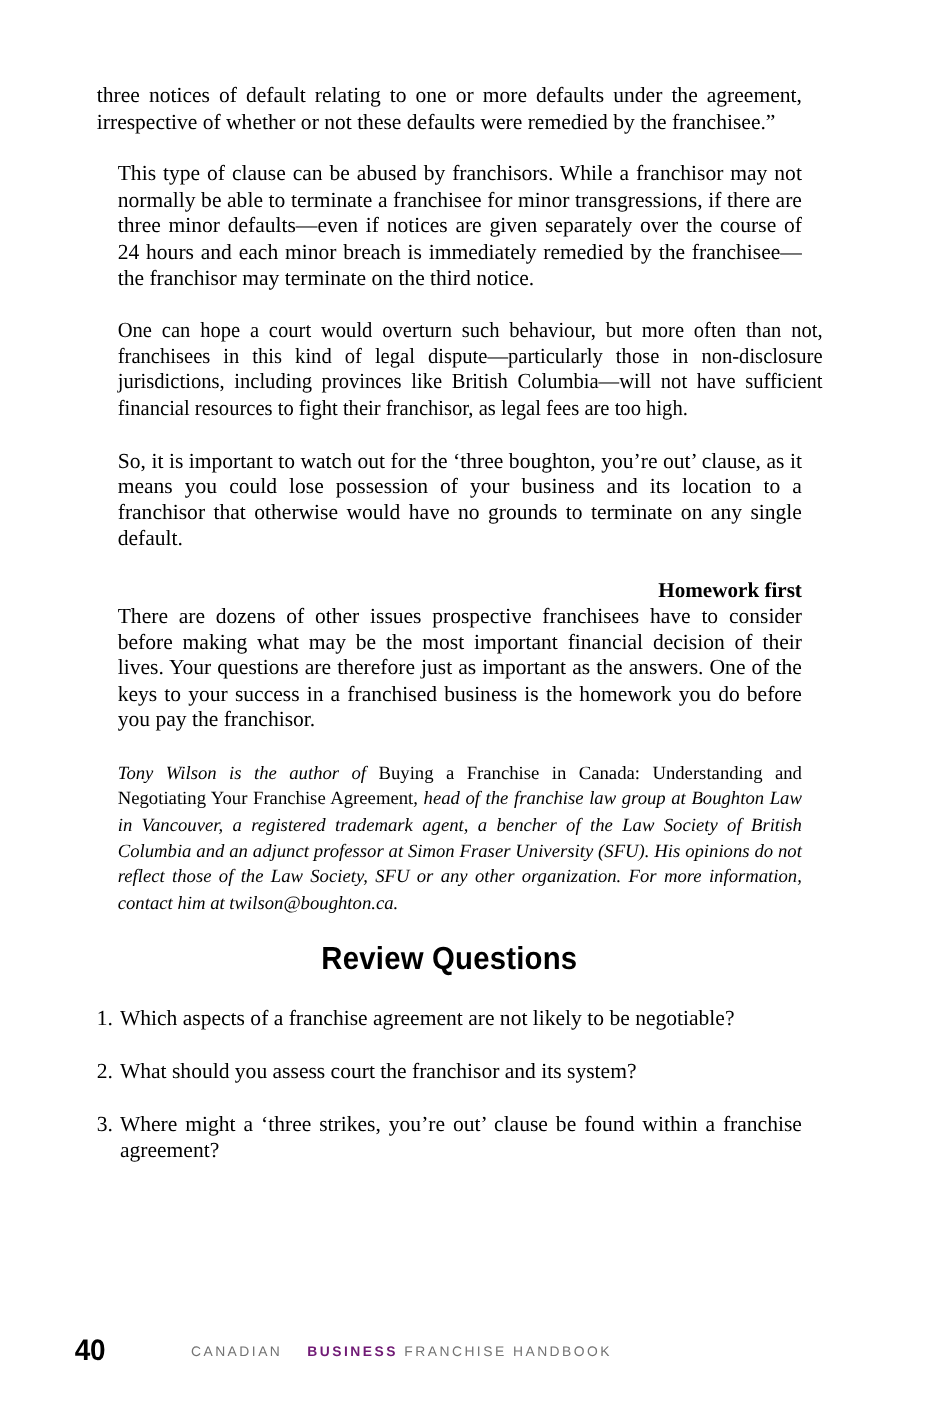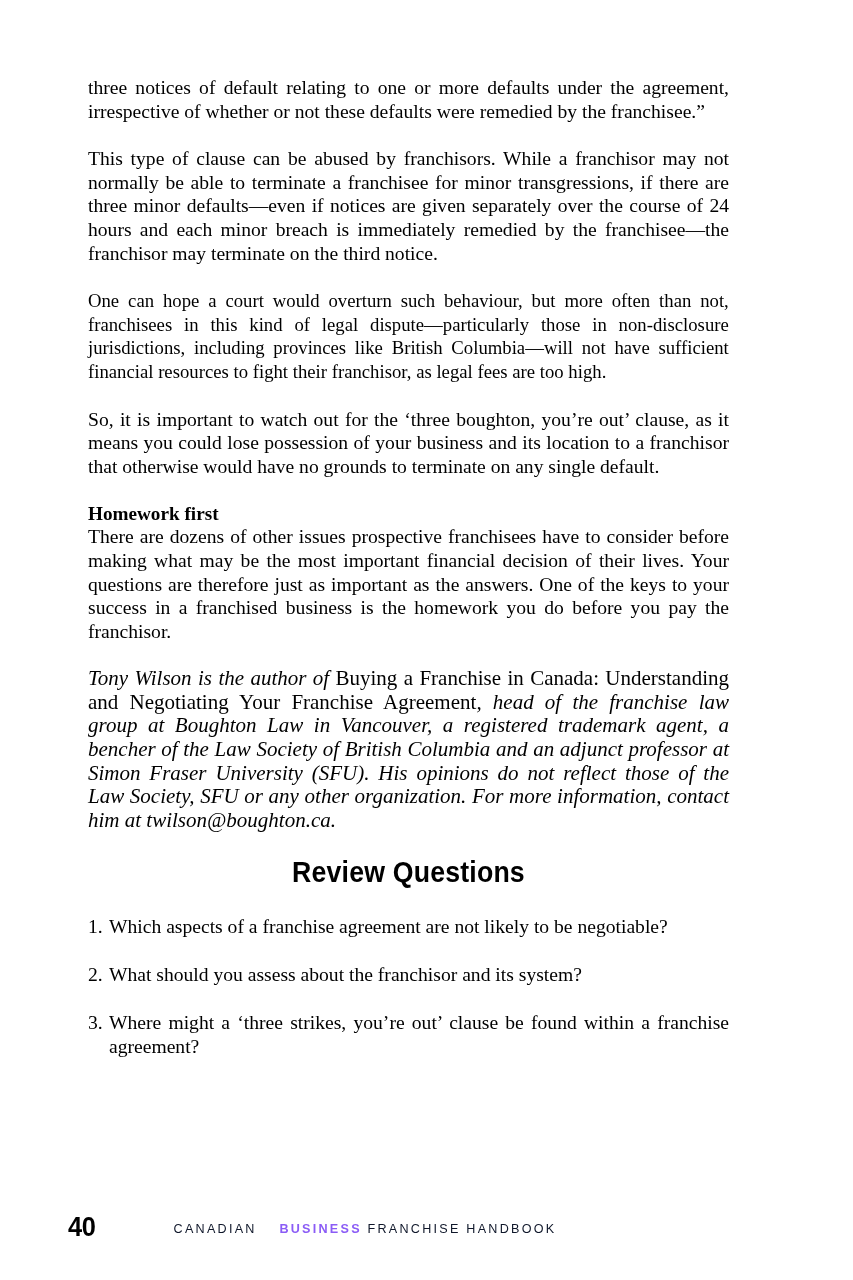--- a/index.html
+++ b/index.html
@@ -52,34 +52,34 @@
   
   .body-par-narrow {
     font-family: "Liberation Serif", "DejaVu Serif", serif;
     font-size: 19.6px;
     line-height: 23.6px;
     transform: scaleX(0.955);
     transform-origin: left top;
     width: 671px;
   }
 
-  .par-gap-lg { margin-top: 24px; }
+  .par-gap-lg { margin-top: 24px; margin-left: 19px; }
 
   .subhead {
     font-family: "Liberation Serif", "DejaVu Serif", serif;
     font-size: 19.2px;
     line-height: 23px;
     font-weight: bold;
-    text-align: left;
+    text-align: right;
     margin: 0;
   }
 
   .bio {
     font-family: "Liberation Serif", "DejaVu Serif", serif;
-    font-size: 21px;
+    font-size: 17px;
     line-height: 23.6px;
     font-style: italic;
     text-align: justify;
   }
   .bio .roman {
     font-style: normal;
   }
 
   .section-title {
     font-family: "Liberation Sans Narrow", "Liberation Sans", "DejaVu Sans", sans-serif;
@@ -143,26 +143,26 @@
     width: 730px;
     text-align: center;
     font-family: "Liberation Sans Narrow", "Liberation Sans", "DejaVu Sans", sans-serif;
     font-size: 12.6px;
     line-height: 15px;
     letter-spacing: 2.25px;
     color: #231f20;
   }
   .running-title .rt-strong {
     font-weight: bold;
-    color: #8b5cf6;
+    color: #701a75;
     padding-left: 17px;
   }
   .running-title .rt-light {
     font-weight: normal;
-    color: #0f172a;
+    color: #737373;
   }
 </style>
 </head>
 <body>
 
 <div class="page">
 
   <div class="column" style="top: 76px;">
 
     <p class="body-par">three notices of default relating to one or more defaults under the agreement, irrespective of whether or not these defaults were remedied by the franchisee.”</p>
@@ -187,21 +187,21 @@
     <div style="margin-top: 24px;">
       <div class="section-title">Review Questions</div>
 
       <ol class="questions" style="margin-top: 27px;">
         <li class="question">
           <span class="qnum">1.</span>
           <span class="qtext">Which aspects of a franchise agreement are not likely to be negotiable?</span>
         </li>
         <li class="question" style="margin-top: 24px;">
           <span class="qnum">2.</span>
-          <span class="qtext">What should you assess about the franchisor and its system?</span>
+          <span class="qtext">What should you assess court the franchisor and its system?</span>
         </li>
         <li class="question" style="margin-top: 24px;">
           <span class="qnum">3.</span>
           <span class="qtext">Where might a ‘three strikes, you’re out’ clause be found within a franchise agreement?</span>
         </li>
       </ol>
     </div>
 
   </div>
 

